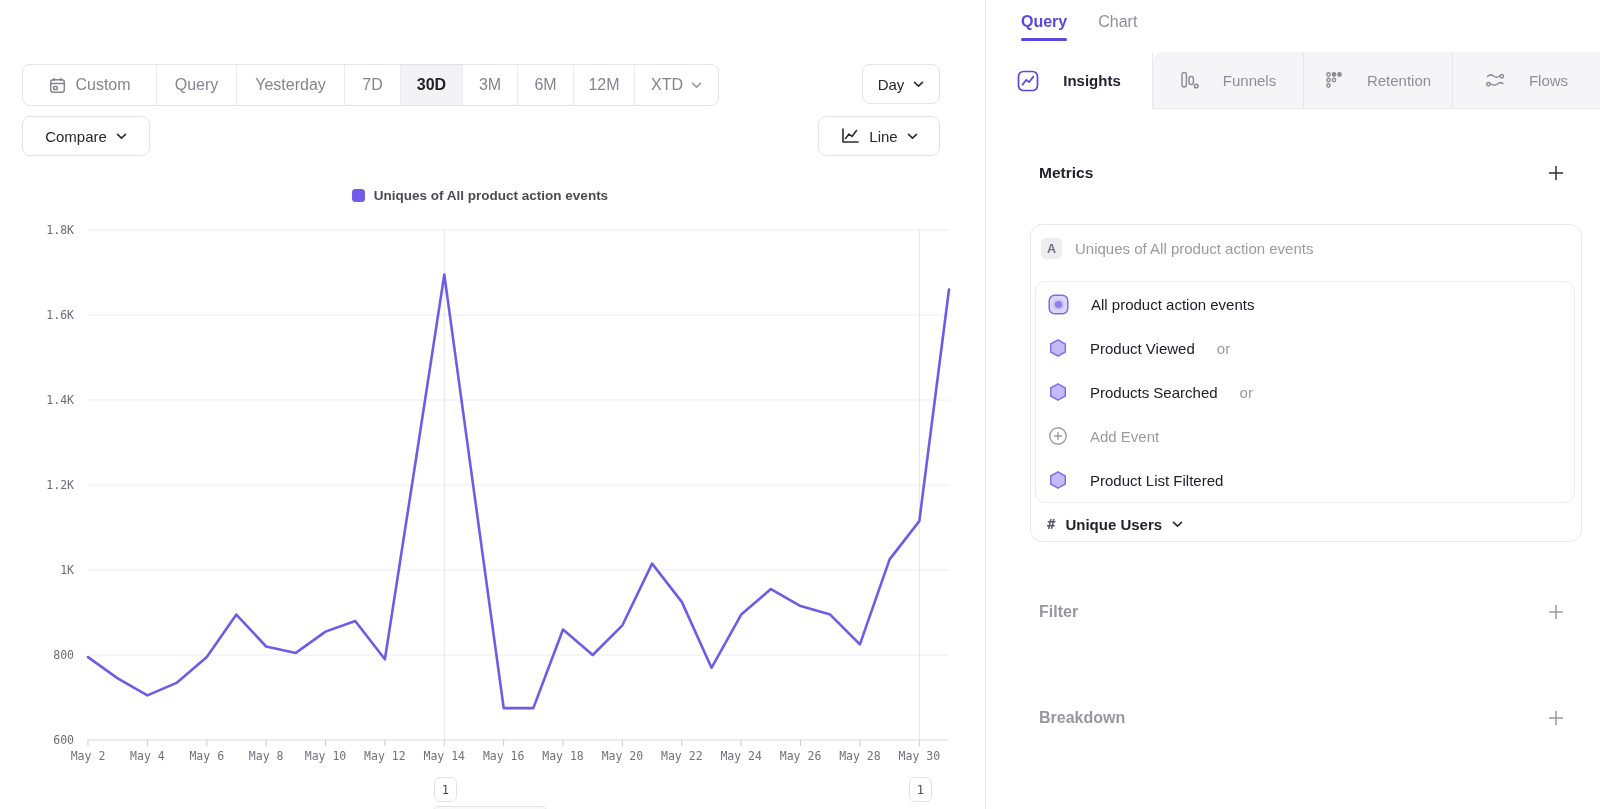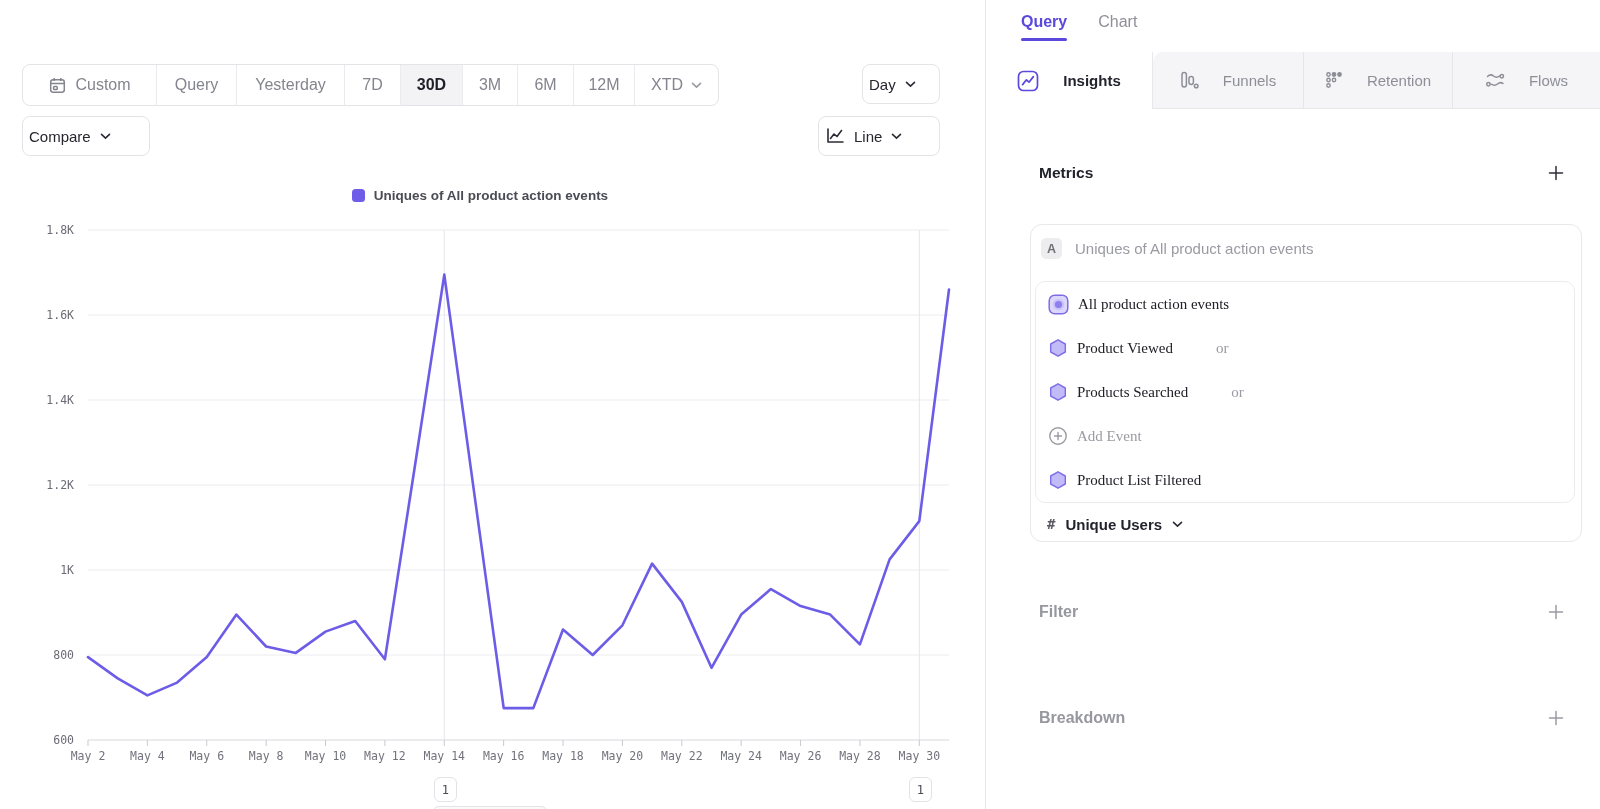--- a/index.html
+++ b/index.html
@@ -21,21 +21,21 @@
     display:flex;align-items:center;justify-content:center;gap:8px;
     font-size:16px;color:#84848e;border-left:1px solid #ebebee;cursor:pointer;
     box-sizing:border-box;
   }
   .seg:first-child{border-left:none;}
   .seg.selected{background:#f3f3f5;color:#1f1f28;font-weight:700;}
   .w-custom{width:133px}.w-today{width:80px}.w-yest{width:108px}.w-7d{width:56px}
   .w-30d{width:62px}.w-3m{width:55px}.w-6m{width:56px}.w-12m{width:61px}.w-xtd{width:84px}
 
   .btn{
-    position:absolute;display:flex;align-items:center;gap:9px;
+    position:absolute;display:flex;align-items:center;justify-content:center;gap:9px;
     background:#fff;border:1px solid #e4e4e8;border-radius:8px;height:40px;
     box-sizing:border-box;font-size:15px;color:#26262e;font-weight:500;cursor:pointer;
     font-family:"Liberation Sans", sans-serif;
   }
   .day-btn{left:862px;top:64px;width:78px;}
   .compare-btn{left:22px;top:116px;width:128px;}
   .line-btn{left:818px;top:116px;width:122px;}
 
   .legend{
     position:absolute;left:0;top:188px;width:960px;display:flex;
@@ -97,24 +97,24 @@
     font-size:12.5px;font-weight:700;color:#6f6f78;
   }
   .group-label{font-size:15px;font-weight:500;color:#9a9aa3;}
 
   .inner-card{
     position:absolute;left:4px;right:6px;top:56px;height:220px;
     border:1px solid #ececef;border-radius:10px;background:#fff;
     display:flex;flex-direction:column;overflow:hidden;
   }
   .event-row{
-    flex:1;display:flex;align-items:center;gap:9px;padding-left:12px;cursor:pointer;font-family:Liberation Serif, serif;
+    flex:1;display:flex;align-items:center;gap:22px;padding-left:12px;cursor:pointer;
   }
   .event-label{font-size:15px;font-weight:500;color:#202028;}
-  .event-suffix{font-size:15px;color:#9a9aa3;margin-left:34px;}
+  .event-suffix{font-size:15px;color:#9a9aa3;}
   .add-label{font-size:15px;color:#9a9aa3;}
 
   .agg-row{
     position:absolute;left:5px;top:279px;right:6px;height:40px;
     display:flex;align-items:center;gap:10px;padding-left:11px;cursor:pointer;
   }
   .agg-prefix{font-size:14px;font-weight:600;color:#5a5a64;font-family:"DejaVu Sans Mono",monospace;}
   .agg-label{font-size:15px;font-weight:700;color:#23232e;}
 
   .section-row{

